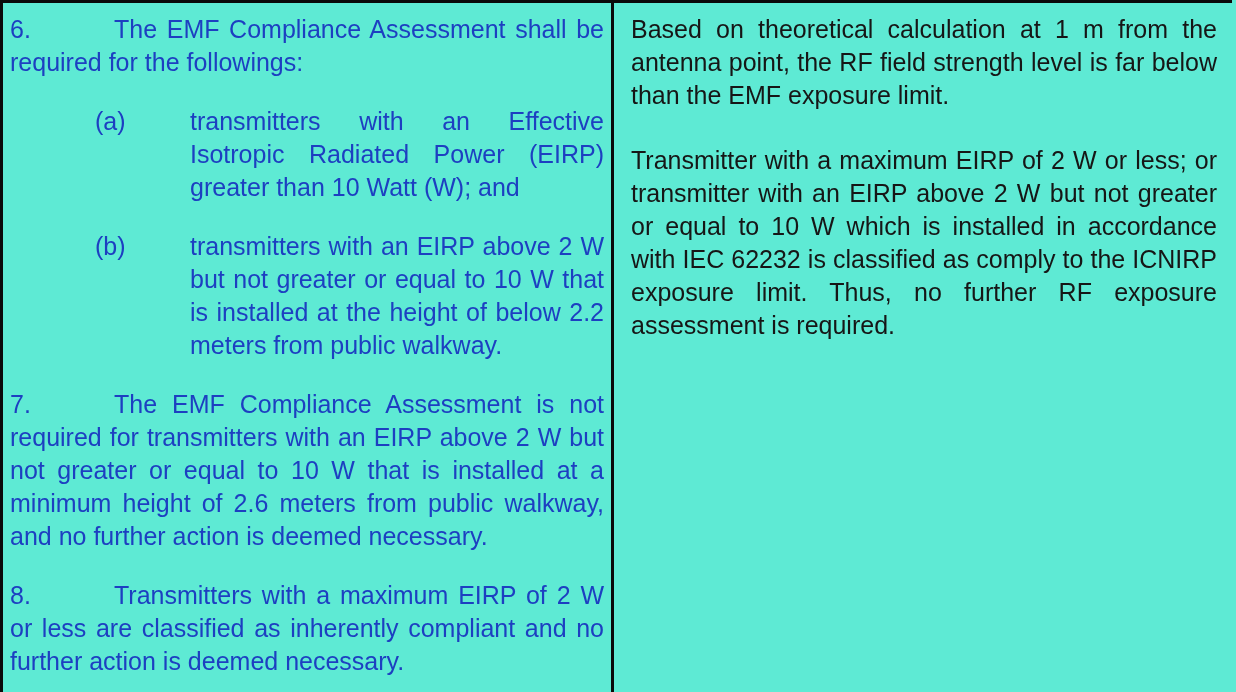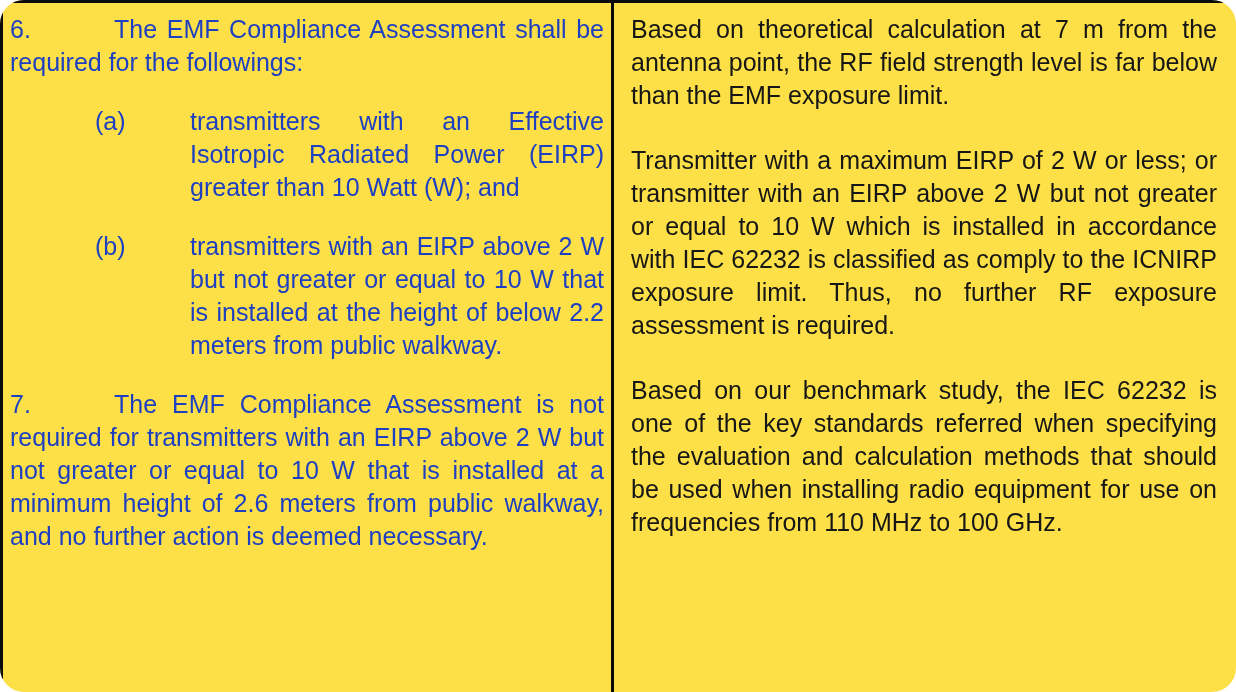--- a/index.html
+++ b/index.html
@@ -4,24 +4,23 @@
 <style>
   html, body {
     margin: 0;
     padding: 0;
     background: #ffffff;
   }
   .page {
     position: relative;
     width: 1236px;
     height: 692px;
-    background: #fde047;
+    background: #5eead4;
     overflow: hidden;
     font-family: "Liberation Sans", "DejaVu Sans", sans-serif;
-    border-radius: 24px;
   }
   .border-top {
     position: absolute;
     left: 0; top: 0;
     width: 1232px; height: 3px;
     background: #0a0a0a;
   }
   .border-left {
     position: absolute;
     left: 0; top: 0;
@@ -90,26 +89,28 @@
     </div>
 
     <div class="list-item">
       <span class="list-marker">(b)</span><span>transmitters with an EIRP above 2 W but not greater or equal to 10 W that is installed at the height of below 2.2 meters from public walkway.</span>
     </div>
 
     <p class="para">
       <span class="num">7.</span><span>The EMF Compliance Assessment is not required for transmitters with an EIRP above 2 W but not greater or equal to 10 W that is installed at a minimum height of 2.6 meters from public walkway, and no further action is deemed necessary.</span>
     </p>
 
+    <p class="para">
+      <span class="num">8.</span><span>Transmitters with a maximum EIRP of 2 W or less are classified as inherently compliant and no further action is deemed necessary.</span>
+    </p>
 
   </div>
 
   <div class="col col-right" style="color: rgb(22, 22, 22);">
 
-    <p class="para">Based on theoretical calculation at 7 m from the antenna point, the RF field strength level is far below than the EMF exposure limit.</p>
+    <p class="para">Based on theoretical calculation at 1 m from the antenna point, the RF field strength level is far below than the EMF exposure limit.</p>
 
     <p class="para">Transmitter with a maximum EIRP of 2 W or less; or transmitter with an EIRP above 2 W but not greater or equal to 10 W which is installed in accordance with IEC 62232 is classified as comply to the ICNIRP exposure limit. Thus, no further RF exposure assessment is required.</p>
 
-    <p class="para">Based on our benchmark study, the IEC 62232 is one of the key standards referred when specifying the evaluation and calculation methods that should be used when installing radio equipment for use on frequencies from 110 MHz to 100 GHz.</p>
 
   </div>
 
 </div>
 
 </body></html>

